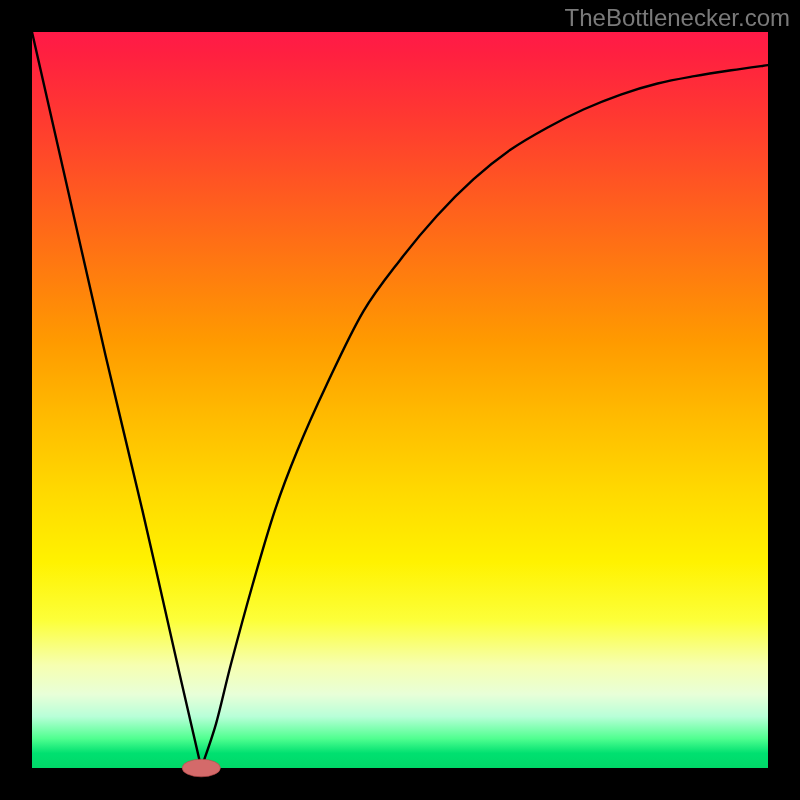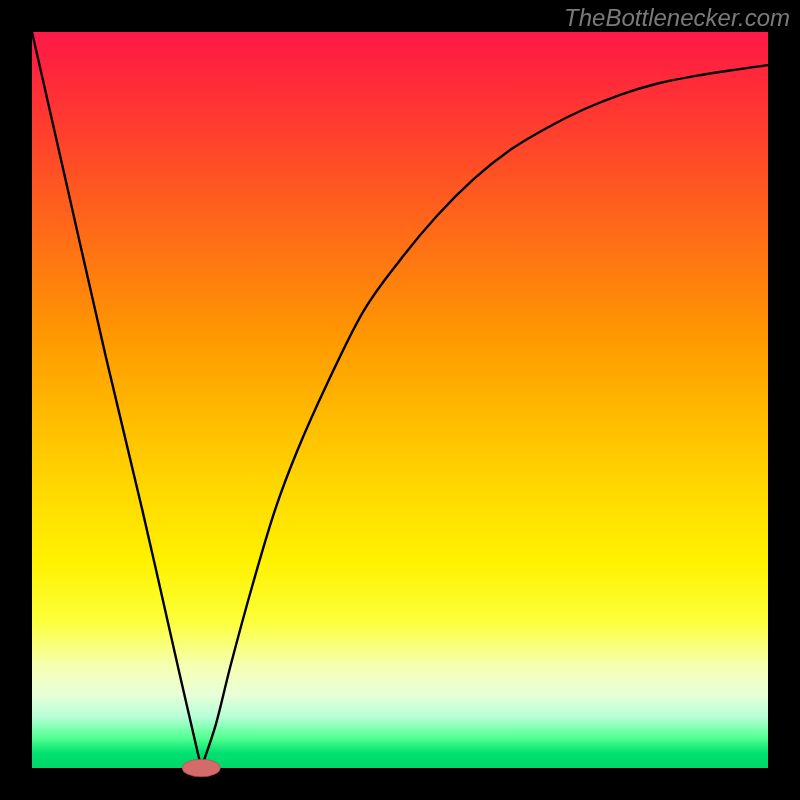--- a/index.html
+++ b/index.html
@@ -8,21 +8,20 @@
     width: 800px;
     height: 800px;
     background: #000;
     overflow: hidden;
   }
   .frame {
     position: relative;
     width: 800px;
     height: 800px;
     background: #000;
-    font-style: italic;
   }
   .plot-area {
     position: absolute;
     left: 32px;
     top: 32px;
     width: 736px;
     height: 736px;
     background: linear-gradient(to bottom,
       #ff1a48 0%,
       #ff2040 3%,

